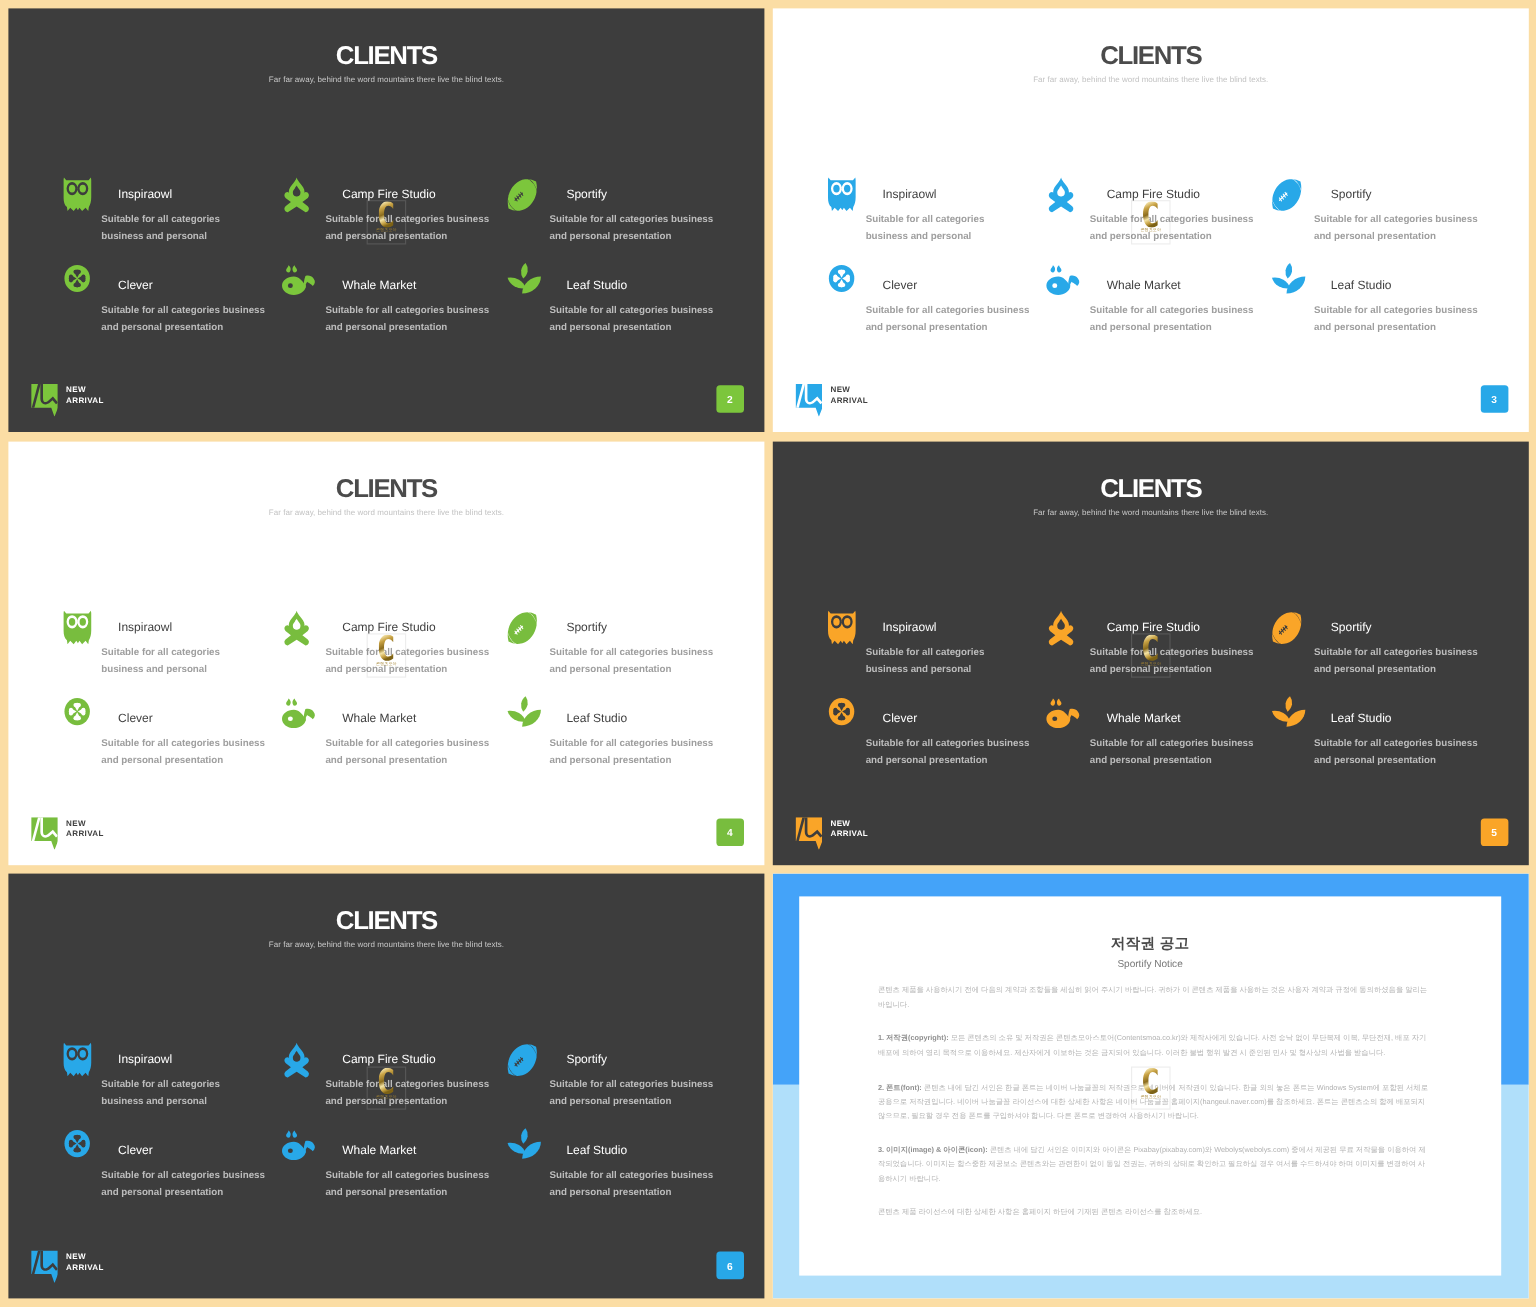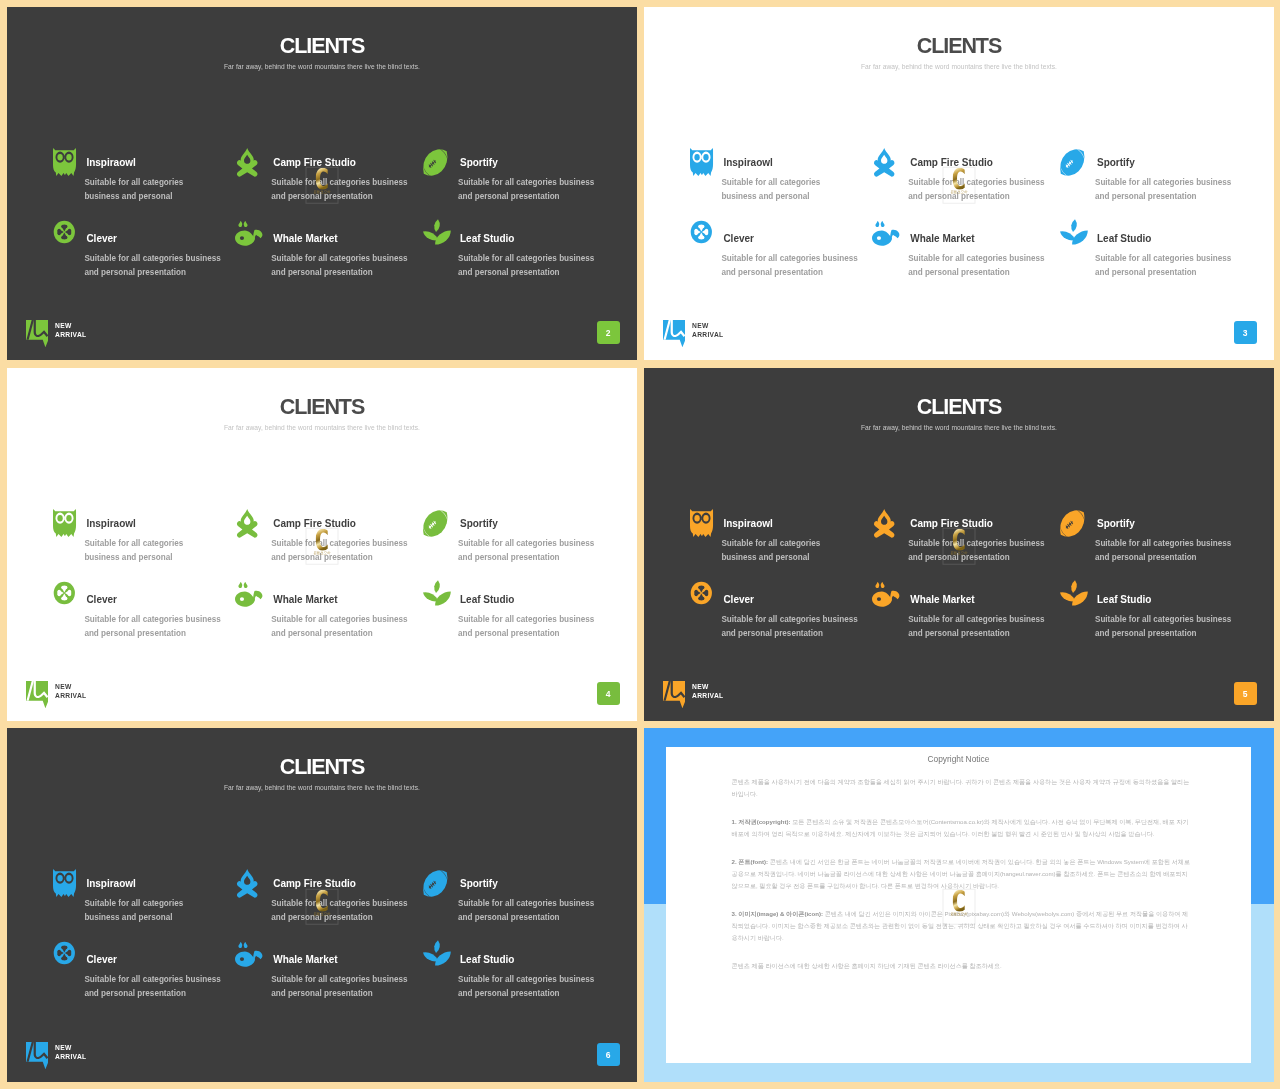--- a/index.html
+++ b/index.html
@@ -38,21 +38,21 @@
   .light .s-title{color:#4b4b4b;}
   .light .s-sub{color:#c2c2c2;}
 
   
   .items{position:absolute;left:35px;top:133px;width:580px;}
   .row{display:flex;}
   .row + .row{margin-top:12.4px;}
   .item{width:186.8px;position:relative;padding-left:44.4px;box-sizing:border-box;}
   .item .ico{position:absolute;left:7.4px;top:7.7px;width:26px;height:26px;display:block;}
   .item .ico svg{display:block;position:absolute;overflow:visible;}
-  .item .nm{font-size:10px;font-weight:700;line-height:1;padding-top:18px;letter-spacing:0;white-space:nowrap;}
+  .item .nm{font-size:10px;font-weight:400;line-height:1;padding-top:18px;letter-spacing:0;white-space:nowrap;margin-left:12px;}
   .item .ds{font-size:8.15px;font-weight:700;line-height:13.9px;padding-top:8px;letter-spacing:0;margin-left:-2px;white-space:nowrap;}
   .dark .item .nm{color:#ffffff;}
   .dark .item .ds{color:#bdbdbd;}
   .light .item .nm{color:#3f3f3f;}
   .light .item .ds{color:#9e9e9e;}
 
   
   .brand{position:absolute;left:18.5px;bottom:13px;display:flex;align-items:flex-start;}
   .brand .blogo{width:22.4px;height:27.5px;display:block;flex:none;}
   .brand .btxt{margin-left:7.2px;margin-top:2.5px;font-size:6.7px;font-weight:700;line-height:8.6px;letter-spacing:.3px;white-space:nowrap;}
@@ -770,21 +770,22 @@
             <path fill="url(#gC)" d="M23.4 0C9.6 0 0 14.9 0 36s9.6 36 23.4 36c6 0 11.4-2.2 16.6-6.3V51c-4.3 6.1-8.7 9-13.6 9-7.3 0-11.5-8.1-11.5-24s4.2-24 11.5-24c4.9 0 9.3 2.9 13.6 9V6.3C34.8 2.2 29.4 0 23.4 0z"></path>
           </svg>
         </div>
         <div class="wt">콘텐츠모아</div>
       </div>
     </div>
     <div class="slide cslide light">
       <div class="cs-top"></div>
       <div class="cs-bot"></div>
       <div class="cs-card">
-        <div class="cs-h2">Copyright Notice</div>
+        <div class="cs-h1">저작권 공고</div>
+        <div class="cs-h2">Sportify Notice</div>
         <div class="cs-body">
           <p class="cs-p">콘텐츠 제품을 사용하시기 전에 다음의 계약과 조항들을 세심히 읽어 주시기 바랍니다. 귀하가 이 콘텐츠 제품을 사용하는 것은 사용자 계약과 규정에 동의하셨음을 알리는 바입니다.</p>
           <p class="cs-p"><b>1. 저작권(copyright):</b> 모든 콘텐츠의 소유 및 저작권은 콘텐츠모아스토어(Contentsmoa.co.kr)와 제작사에게 있습니다. 사전 승낙 없이 무단복제 이복, 무단전재, 배포 자기 배포에 의하여 영리 목적으로 이용하세요. 제산자에게 이보하는 것은 금지되어 있습니다. 이러한 불법 행위 발견 시 준인된 민사 및 형사상의 사법을 받습니다.</p>
           <p class="cs-p"><b>2. 폰트(font):</b> 콘텐츠 내에 담긴 서인은 한글 폰트는 네이버 나눔글꼴의 저작권으로 네이버에 저작권이 있습니다. 한글 외의 놓은 폰트는 Windows System에 포함된 서체로 공용으로 저작권입니다. 네이버 나눔글꼴 라이선스에 대한 상세한 사항은 네이버 나눔글꼴 홈페이지(hangeul.naver.com)를 참조하세요. 폰트는 콘텐츠소의 함께 배포되지 않으므로, 필요할 경우 전용 폰트를 구입하셔야 합니다. 다른 폰트로 변경하여 사용하시기 바랍니다.</p>
           <p class="cs-p"><b>3. 이미지(image) &amp; 아이콘(icon):</b> 콘텐츠 내에 담긴 서인은 이미지와 아이콘은 Pixabay(pixabay.com)와 Webolys(webolys.com) 중에서 제공된 무료 저작물을 이용하여 제작되었습니다. 이미지는 합스중한 제공보소 콘텐츠와는 관련한이 없이 동일 전권는, 귀하의 상태로 확인하고 필요하실 경우 여서를 수드하셔야 하며 이미지를 변경하여 사용하시기 바랍니다.</p>
           <p class="cs-p">콘텐츠 제품 라이선스에 대한 상세한 사항은 홈페이지 하단에 기재된 콘텐츠 라이선스를 참조하세요.</p>
         </div>
       </div>
       <div class="wm">
         <div class="wbox"></div>

